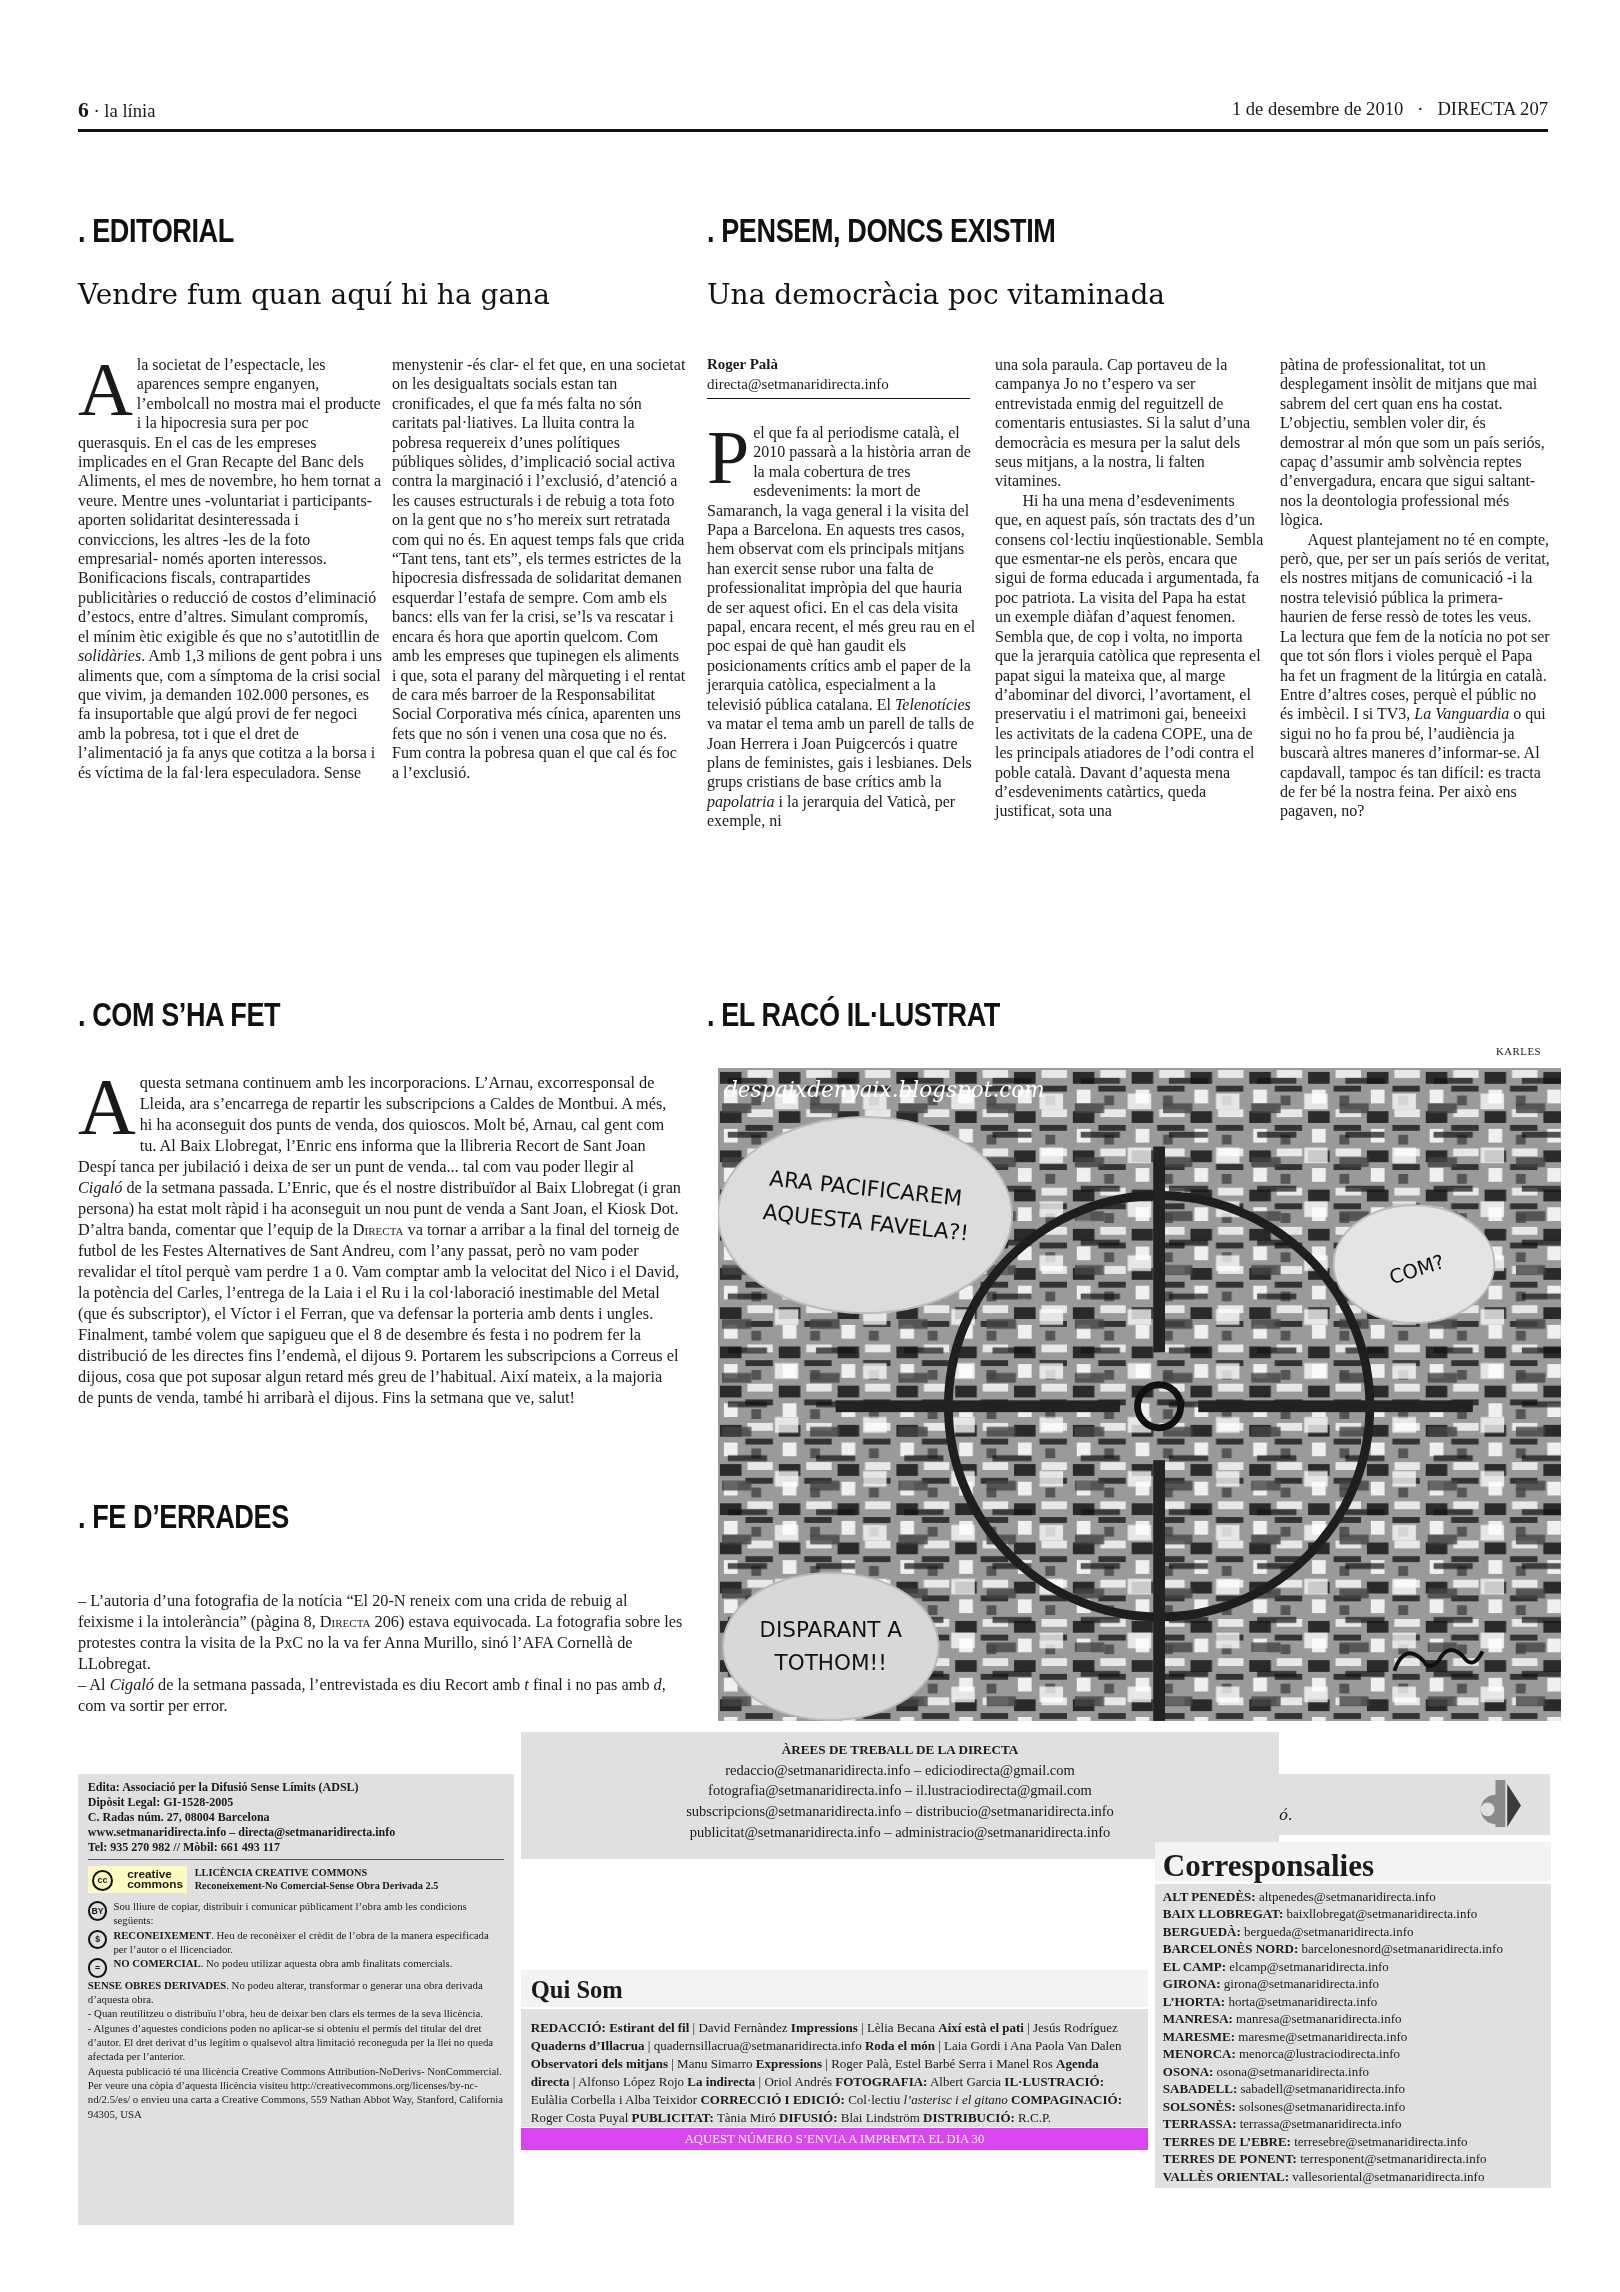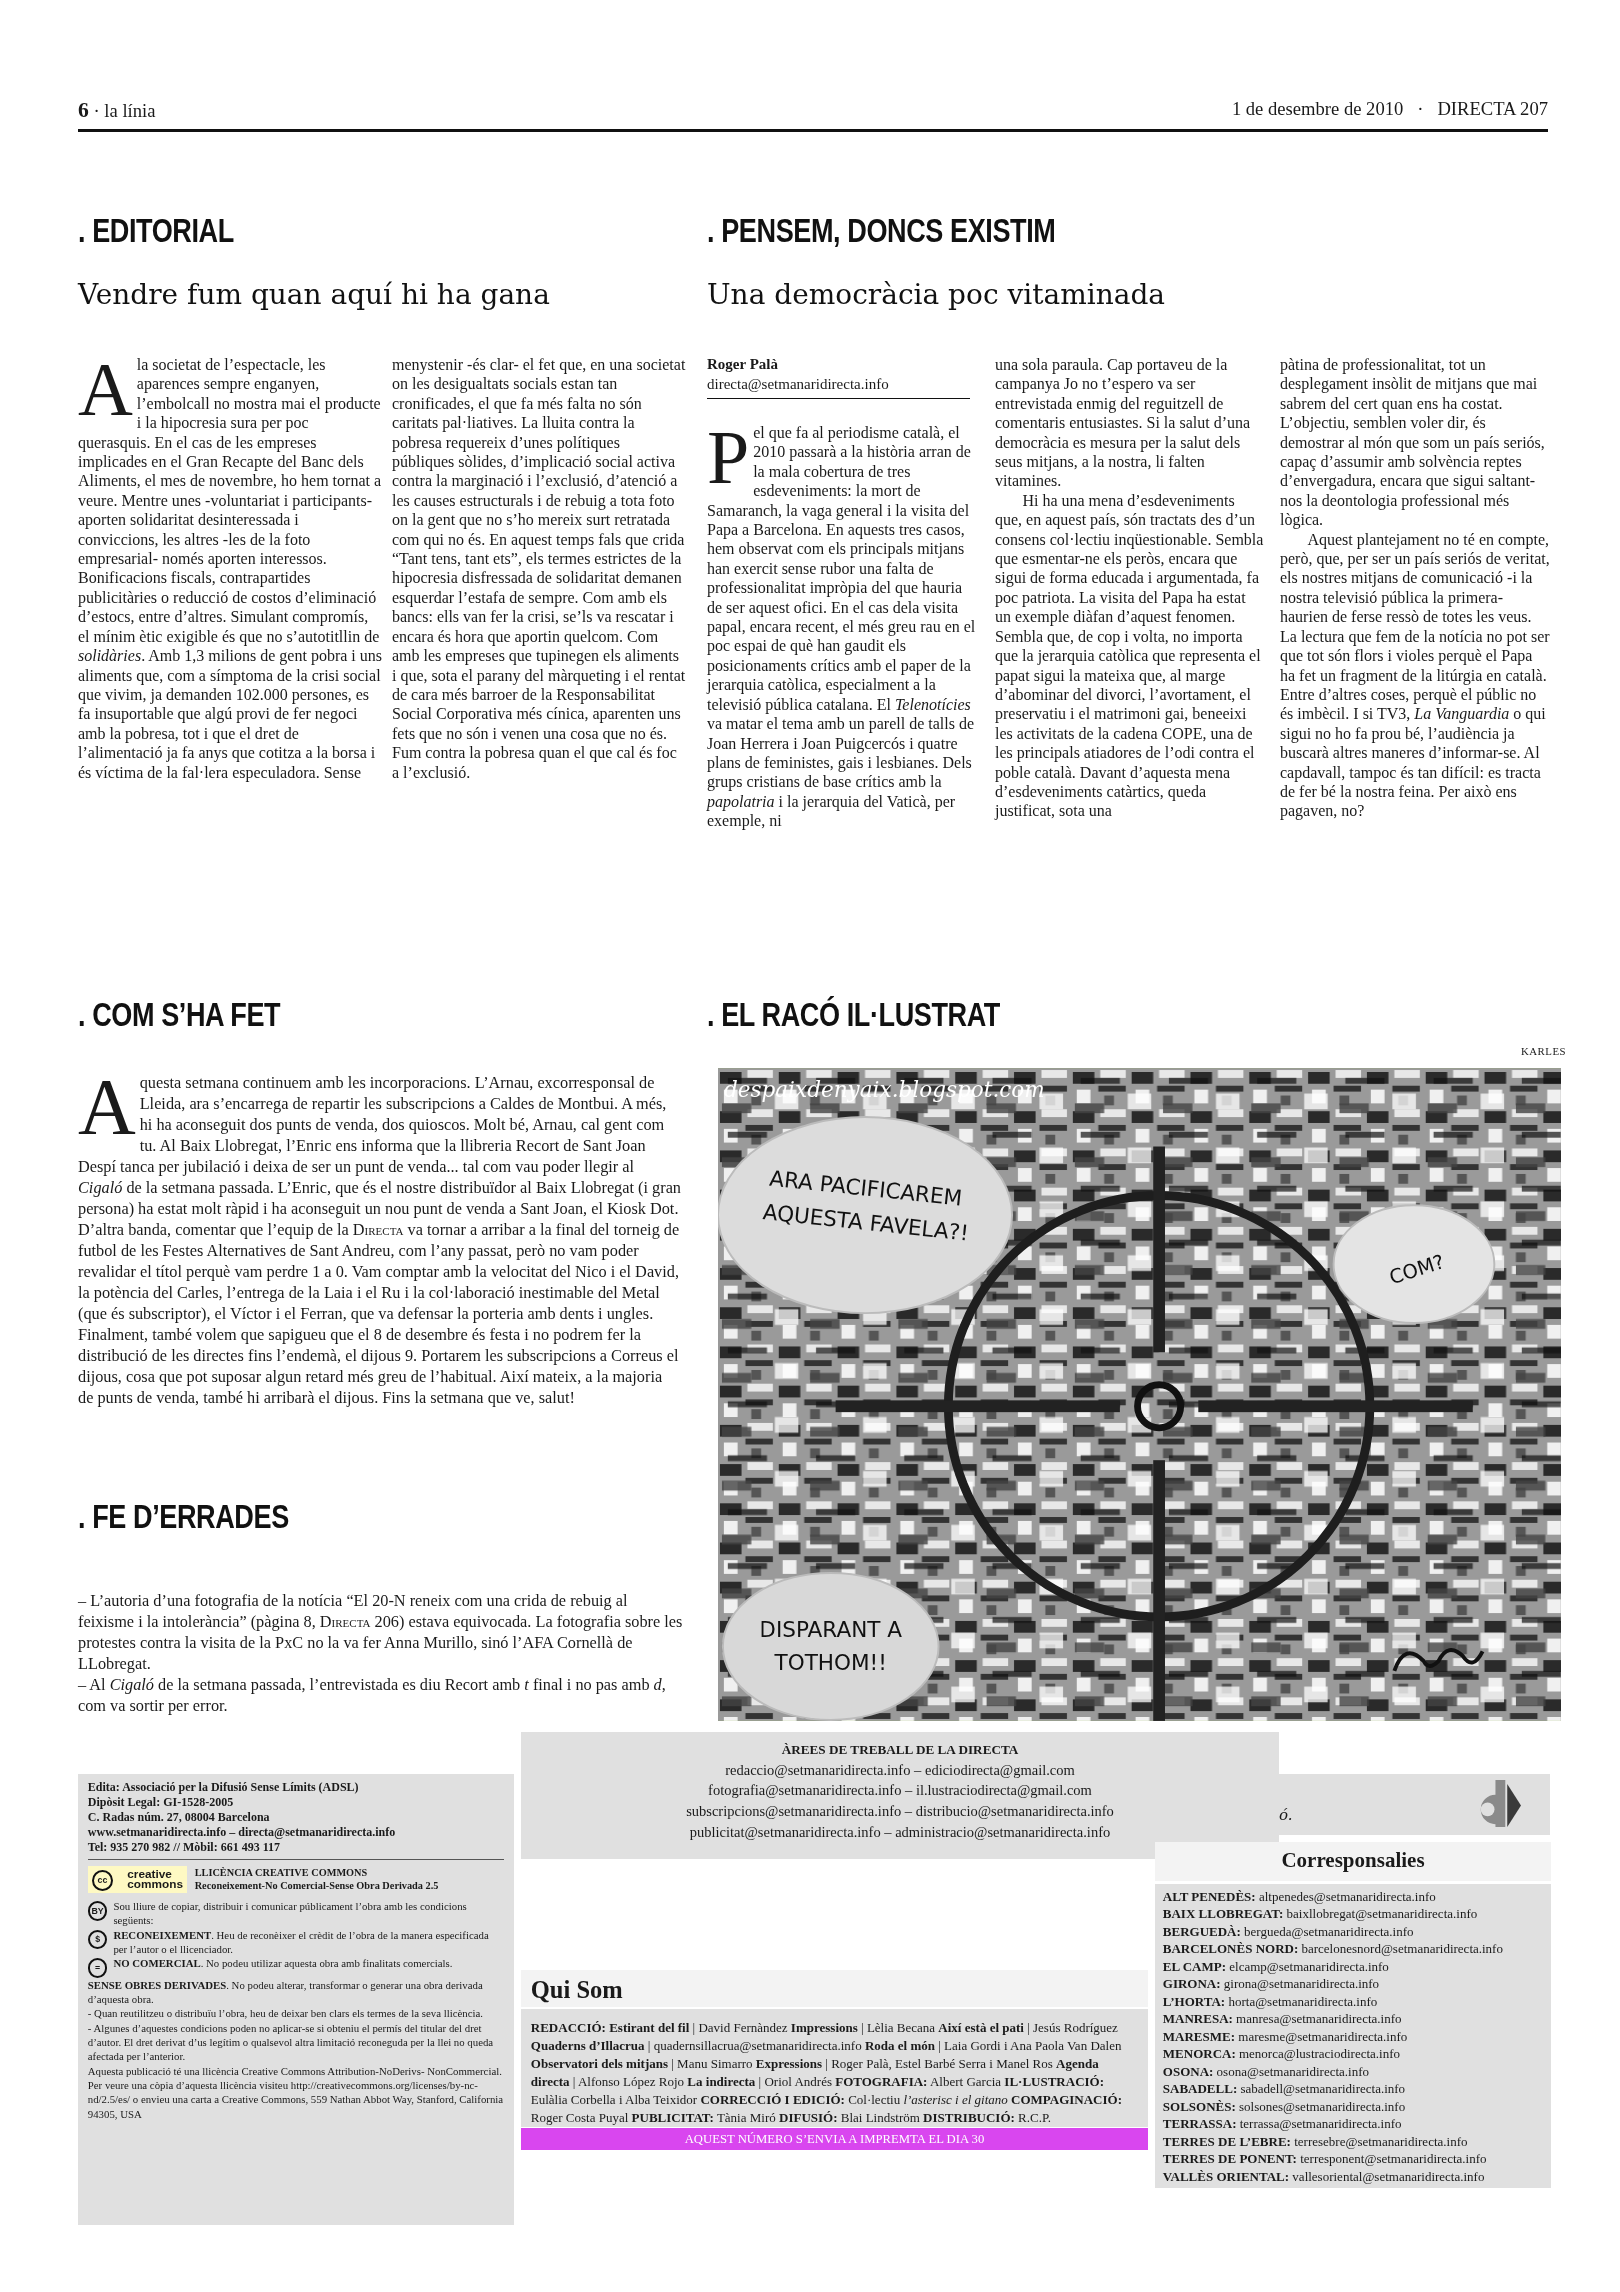--- a/index.html
+++ b/index.html
@@ -87,21 +87,21 @@
   <span class="dropcap" style="font-size:80px; line-height:59px; height:61px;">A</span><span>questa setmana continuem amb les incorporacions. L’Arnau, excorresponsal de Lleida, ara s’encarrega de repartir les subscripcions a Caldes de Montbui. A més, hi ha aconseguit dos punts de venda, dos quioscos. Molt bé, Arnau, cal gent com tu. Al Baix Llobregat, l’Enric ens informa que la llibreria Recort de Sant Joan Despí tanca per jubilació i deixa de ser un punt de venda... tal com vau poder llegir al </span><i>Cigaló</i><span> de la setmana passada. L’Enric, que és el nostre distribuïdor al Baix Llobregat (i gran persona) ha estat molt ràpid i ha aconseguit un nou punt de venda a Sant Joan, el Kiosk Dot. D’altra banda, comentar que l’equip de la </span><span class="smallcaps">Directa</span><span> va tornar a arribar a la final del torneig de futbol de les Festes Alternatives de Sant Andreu, com l’any passat, però no vam poder revalidar el títol perquè vam perdre 1 a 0. Vam comptar amb la velocitat del Nico i el David, la potència del Carles, l’entrega de la Laia i el Ru i la col·laboració inestimable del Metal (que és subscriptor), el Víctor i el Ferran, que va defensar la porteria amb dents i ungles. Finalment, també volem que sapigueu que el 8 de desembre és festa i no podrem fer la distribució de les directes fins l’endemà, el dijous 9. Portarem les subscripcions a Correus el dijous, cosa que pot suposar algun retard més greu de l’habitual. Així mateix, a la majoria de punts de venda, també hi arribarà el dijous. Fins la setmana que ve, salut!</span>
 </div>
 
 <div class="abs section-title" style="left:78px; top:1498px;">. FE D’ERRADES</div>
 <div class="abs wide" style="left:78px; top:1590px; width:608px;">
   <div><span>– L’autoria d’una fotografia de la notícia “El 20-N reneix com una crida de rebuig al feixisme i la intolerància” (pàgina 8, </span><span class="smallcaps">Directa</span><span> 206) estava equivocada. La fotografia sobre les protestes contra la visita de la PxC no la va fer Anna Murillo, sinó l’AFA Cornellà de LLobregat.</span></div>
   <div><span>– Al </span><i>Cigaló</i><span> de la setmana passada, l’entrevistada es diu Recort amb </span><i>t</i><span> final i no pas amb </span><i>d</i><span>, com va sortir per error.</span></div>
 </div>
 
 <div class="abs section-title" style="left:707px; top:996px;">. EL RACÓ IL·LUSTRAT</div>
-<div class="abs credit" style="right:54px; top:1045px;">KARLES</div>
+<div class="abs credit" style="right:79px; top:1045px;">KARLES</div>
 
 <div class="abs illus">
   <svg width="843" height="653" viewBox="0 0 860 666">
     <defs>
       <pattern id="city" width="60" height="40" patternUnits="userSpaceOnUse">
         <rect width="60" height="40" fill="#9a9a9a"></rect>
         <rect x="2" y="4" width="22" height="12" fill="#2a2a2a"></rect>
         <rect x="30" y="2" width="26" height="8" fill="#e8e8e8"></rect>
         <rect x="6" y="22" width="14" height="14" fill="#f0f0f0"></rect>
         <rect x="28" y="18" width="28" height="6" fill="#333"></rect>
@@ -207,21 +207,21 @@
   <div class="serif" style="font-weight:bold; font-size:24.5px; padding:5.9px 9.8px;">Qui Som</div>
 </div>
 <div class="abs box-grey" style="left:521px; top:2009px; width:627px; height:118px;">
   <div id="quisom" class="serif" style="font-size:13px; line-height:18px; padding:9.8px 9.8px 0 9.8px;"><b>REDACCIÓ: Estirant del fil</b><span> | David Fernàndez </span><b>Impressions</b><span> | Lèlia Becana </span><b>Així està el pati</b><span> | Jesús Rodríguez </span><b>Quaderns d’Illacrua</b><span> | quadernsillacrua@setmanaridirecta.info </span><b>Roda el món</b><span> | Laia Gordi i Ana Paola Van Dalen </span><b>Observatori dels mitjans</b><span> | Manu Simarro </span><b>Expressions</b><span> | Roger Palà, Estel Barbé Serra i Manel Ros </span><b>Agenda directa</b><span> | Alfonso López Rojo </span><b>La indirecta</b><span> | Oriol Andrés </span><b>FOTOGRAFIA:</b><span> Albert Garcia </span><b>IL·LUSTRACIÓ:</b><span> Eulàlia Corbella i Alba Teixidor </span><b>CORRECCIÓ I EDICIÓ:</b><span> Col·lectiu </span><i>l’asterisc i el gitano</i><span> </span><b>COMPAGINACIÓ:</b><span> Roger Costa Puyal </span><b>PUBLICITAT:</b><span> Tània Miró </span><b>DIFUSIÓ:</b><span> Blai Lindström </span><b>DISTRIBUCIÓ:</b><span> R.C.P. </span><b>SUBSCRIPCIONS:</b><span> Lèlia Becana </span><b>ADMINISTRACIÓ:</b><span> Jordi Raymond</span></div>
 </div>
 <div class="abs" style="left:521px; top:2128px; width:627px; height:21.6px; background:#d946ef; color:#fff; text-align:center;">
   <span class="serif" style="font-size:12.7px; line-height:21.6px;">AQUEST NÚMERO S’ENVIA A IMPREMTA EL DIA 30</span>
 </div>
 
 <div class="abs box-light" style="left:1155px; top:1842px; width:396px; height:39px;">
-  <div class="serif" style="font-weight:bold; font-size:21px; padding:5.9px 7.8px;text-align:center;">Corresponsalies</div>
+  <div class="serif" style="font-weight:bold; font-size:31px; padding:5.9px 7.8px;">Corresponsalies</div>
 </div>
 <div class="abs box-grey" style="left:1155px; top:1884px; width:396px; height:304px;">
   <div id="corrlist" style="padding:3.9px 7.8px;">
       <div class="corr-line"><b>ALT PENEDÈS: </b><span>altpenedes@setmanaridirecta.info</span></div>
       <div class="corr-line"><b>BAIX LLOBREGAT: </b><span>baixllobregat@setmanaridirecta.info</span></div>
       <div class="corr-line"><b>BERGUEDÀ: </b><span>bergueda@setmanaridirecta.info</span></div>
       <div class="corr-line"><b>BARCELONÈS NORD: </b><span>barcelonesnord@setmanaridirecta.info</span></div>
       <div class="corr-line"><b>EL CAMP: </b><span>elcamp@setmanaridirecta.info</span></div>
       <div class="corr-line"><b>GIRONA: </b><span>girona@setmanaridirecta.info</span></div>
       <div class="corr-line"><b>L’HORTA: </b><span>horta@setmanaridirecta.info</span></div>

